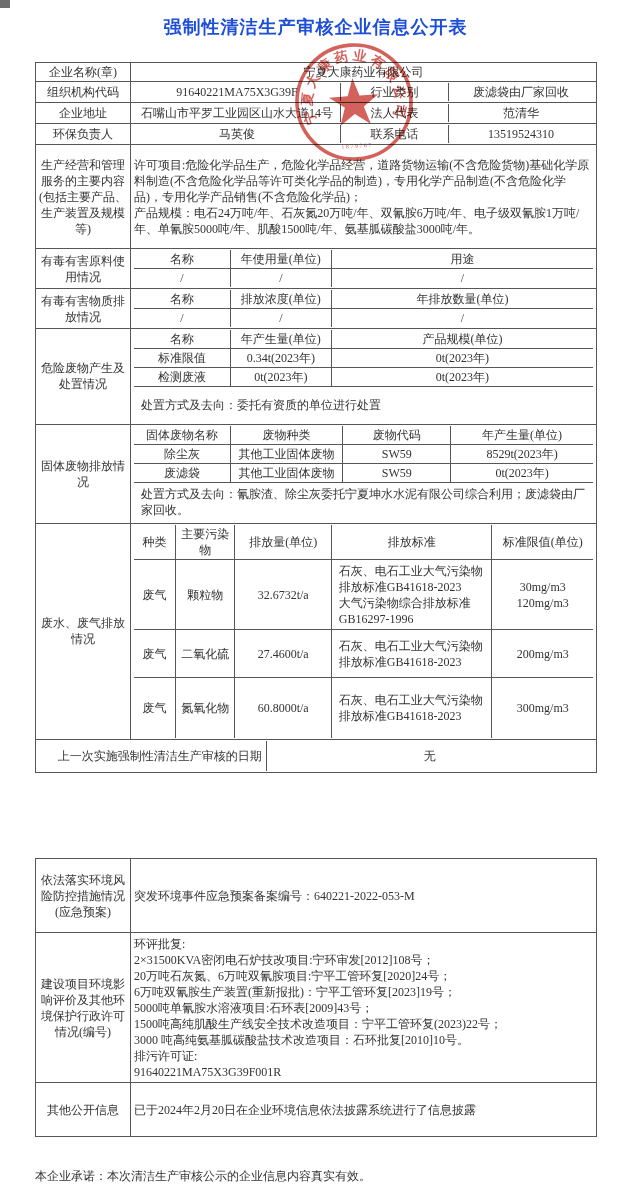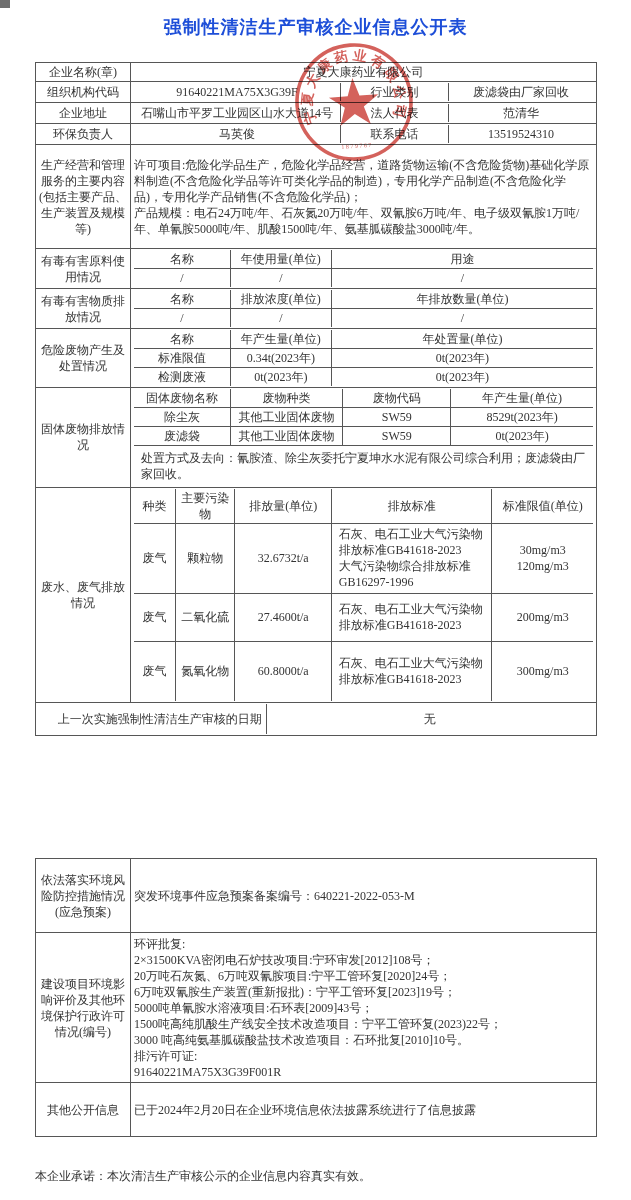--- a/index.html
+++ b/index.html
@@ -181,31 +181,34 @@
         <table class="inner">
             <colgroup>
               <col style="width:21%">
               <col style="width:22%">
               <col style="width:57%">
             </colgroup>
           <tbody>
               <tr>
             <td>名称</td>
             <td>年产生量(单位)</td>
-            <td>年处置量(单位)</td>
+            <td>产品规模(单位)</td>
           </tr>
           <tr>
             <td>标准限值</td>
             <td>0.34t(2023年)</td>
             <td>0t(2023年)</td>
           </tr>
           <tr>
             <td>检测废液</td>
             <td>0t(2023年)</td>
             <td>0t(2023年)</td>
+          </tr>
+          <tr>
+            <td colspan="3" class="left" style="height:36px;">处置方式及去向：委托有资质的单位进行处置</td>
           </tr>
         </tbody>
           </table>
       </td>
     </tr>
 
     <tr>
       <td class="lbl">固体废物排放情况</td>
       <td class="content">
         <table class="inner">

